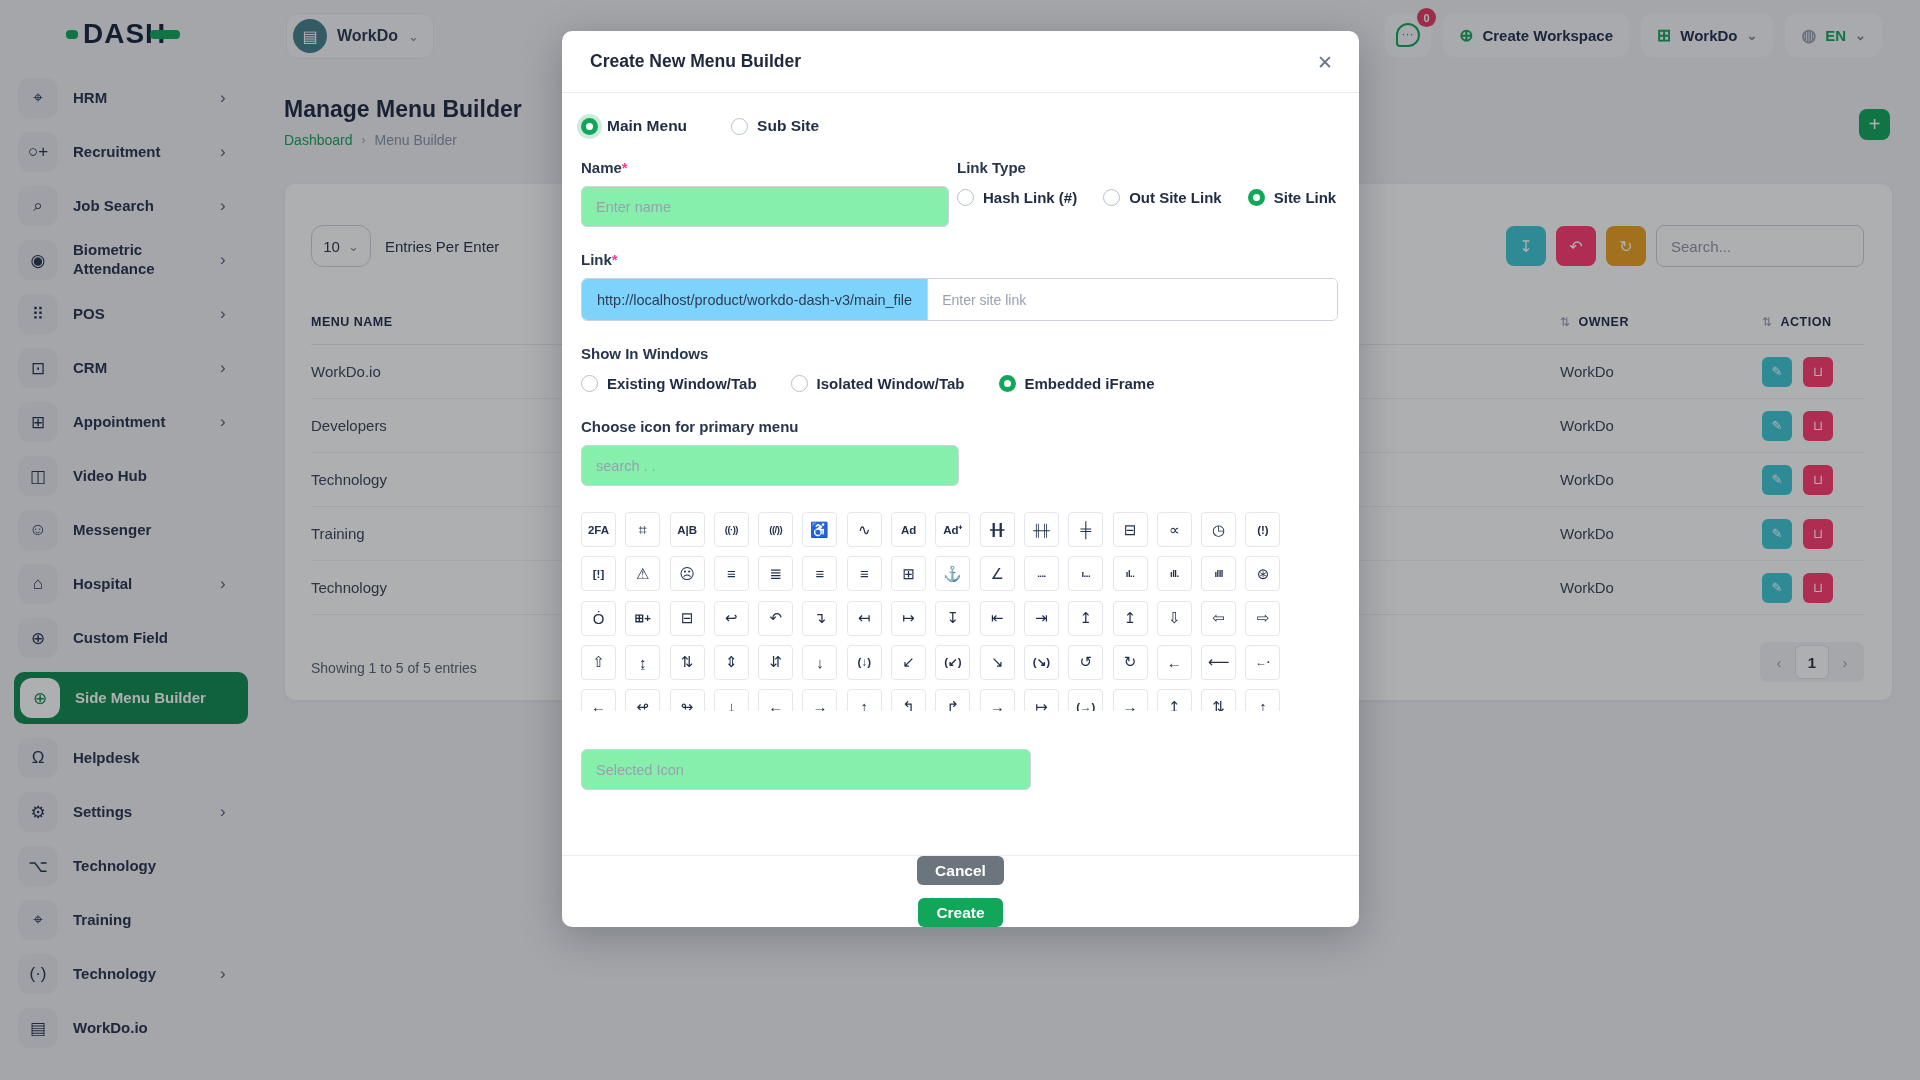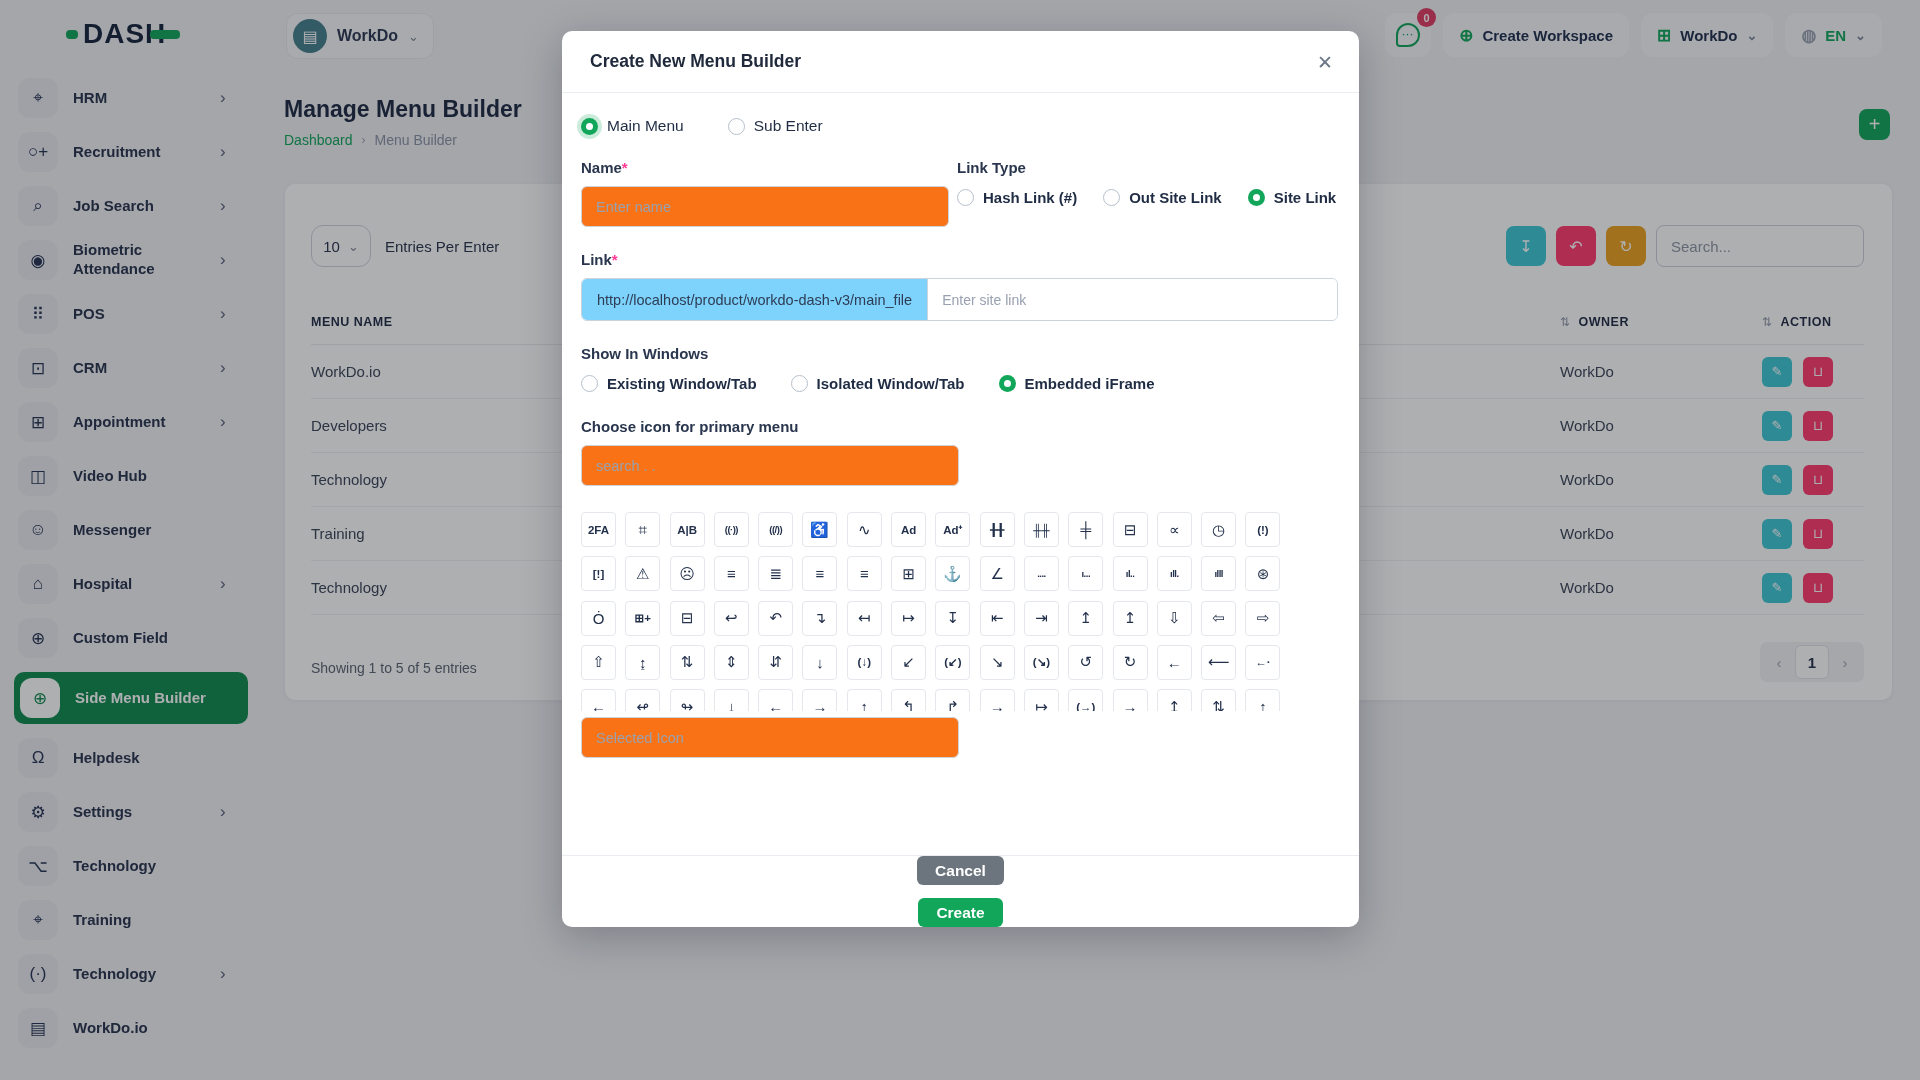--- a/index.html
+++ b/index.html
@@ -91,29 +91,29 @@
   .modal-close{position:absolute;right:26px;top:20px;color:#6b7687;font-size:19px;cursor:pointer;}
   .modal-body{padding:24px 21px 0 19px;position:relative;}
 
   .radio-row{display:flex;align-items:center;gap:44px;}
   .radio-opt{display:flex;align-items:center;gap:9px;cursor:pointer;}
   .radio{width:17px;height:17px;border-radius:50%;border:1.5px solid #b6bfcc;background:#fff;box-sizing:border-box;
          position:relative;flex:0 0 17px;}
   .radio.checked{border:none;background:#12a65b;}
   .radio.checked::after{content:"";position:absolute;left:5px;top:5px;width:7px;height:7px;border-radius:50%;background:#fff;}
   .radio.halo{box-shadow:0 0 0 4px rgba(18,166,91,.22);}
-  .radio-label{font-size:15.5px;font-weight:400;color:#1f2c44;}
+  .radio-label{font-size:15.5px;font-weight:700;color:#1f2c44;}
 
   .form-grid{display:flex;gap:8px;margin-top:24px;}
   .col-left{width:368px;}
   .col-right{flex:1;}
   .f-label{font-size:15px;font-weight:600;color:#29364d;margin-bottom:10px;}
   .req{color:#fd3995;}
   .t-input{width:100%;height:41px;border:1px solid #cdd3dd;border-radius:6px;padding:0 14px;font-size:14.5px;
-           color:#3a4559;box-sizing:border-box;font-family:"Liberation Sans",sans-serif;background:#f97316;}
+           color:#3a4559;box-sizing:border-box;font-family:"Liberation Sans",sans-serif;background:#86efac;}
   .t-input::placeholder{color:#98a1b0;}
   .lt-radios{display:flex;align-items:center;gap:26px;margin-top:13px;}
   .lt-radios .radio-label{font-weight:700;font-size:15px;}
 
   .link-section{margin-top:24px;}
   .link-group{display:flex;margin-top:10px;border:1px solid #cdd3dd;border-radius:6px;overflow:hidden;height:41px;}
   .link-prefix{background:#7dd3fc;border-right:1px solid #cdd3dd;display:flex;align-items:center;padding:12px 15px;
                font-size:14.5px;color:#2e3c55;white-space:nowrap;}
   .link-input{flex:1;border:none;outline:none;padding:0 14px;font-size:14px;color:#3a4559;
               font-family:"Liberation Sans",sans-serif;}
@@ -124,21 +124,21 @@
   .siw-radios .radio-label{font-weight:700;font-size:15px;}
 
   .icon-section{margin-top:26px;}
   .icon-search{width:378px;}
   .icon-grid{margin-top:26px;width:713px;height:199px;overflow:hidden;display:flex;flex-wrap:wrap;
              gap:9.3px;align-content:flex-start;}
   .icon-cell{width:35px;height:35px;border:1px solid #e4e7ec;border-radius:4px;background:#fff;display:flex;
              align-items:center;justify-content:center;font-size:15px;color:#22304b;cursor:pointer;box-sizing:border-box;}
   .icon-cell.sm{font-size:11.5px;font-weight:700;}
   .icon-cell.xs{font-size:9.5px;font-weight:700;letter-spacing:-.5px;}
-  .selected-icon{margin-top:6px;width:378px;}
+  .selected-icon{margin-top:38px;width:450px;}
 
   .modal-footer{position:absolute;left:0;right:0;bottom:0;height:71px;border-top:1px solid #e9ecf1;
                 display:flex;align-items:center;justify-content:flex-end;gap:13px;padding:0 41px;flex-direction:column;}
   .btn{height:40px;border-radius:6px;color:#fff;font-size:15.5px;font-weight:600;display:flex;align-items:center;
        justify-content:center;padding:0 18px;cursor:pointer;font-family:"Liberation Sans",sans-serif;}
   .btn-cancel{background:#6c757d;}
   .btn-create{background:#12a65b;}
 </style>
 </head>
 <body>
@@ -380,21 +380,21 @@
       <span class="modal-close">✕</span>
     </div>
     <div class="modal-body">
       <div class="radio-row" id="menu-level-radios">
           <div class="radio-opt">
             <span class="radio checked halo"></span>
             <span class="radio-label">Main Menu</span>
           </div>
           <div class="radio-opt">
             <span class="radio"></span>
-            <span class="radio-label">Sub Enter</span>
+            <span class="radio-label">Sub Site</span>
           </div>
         </div>
 
       <div class="form-grid">
         <div class="col-left">
           <div class="f-label">
             <span>Name</span><span class="req">*</span>
           </div>
           <input class="t-input" placeholder="Enter name" style="">
         </div>

